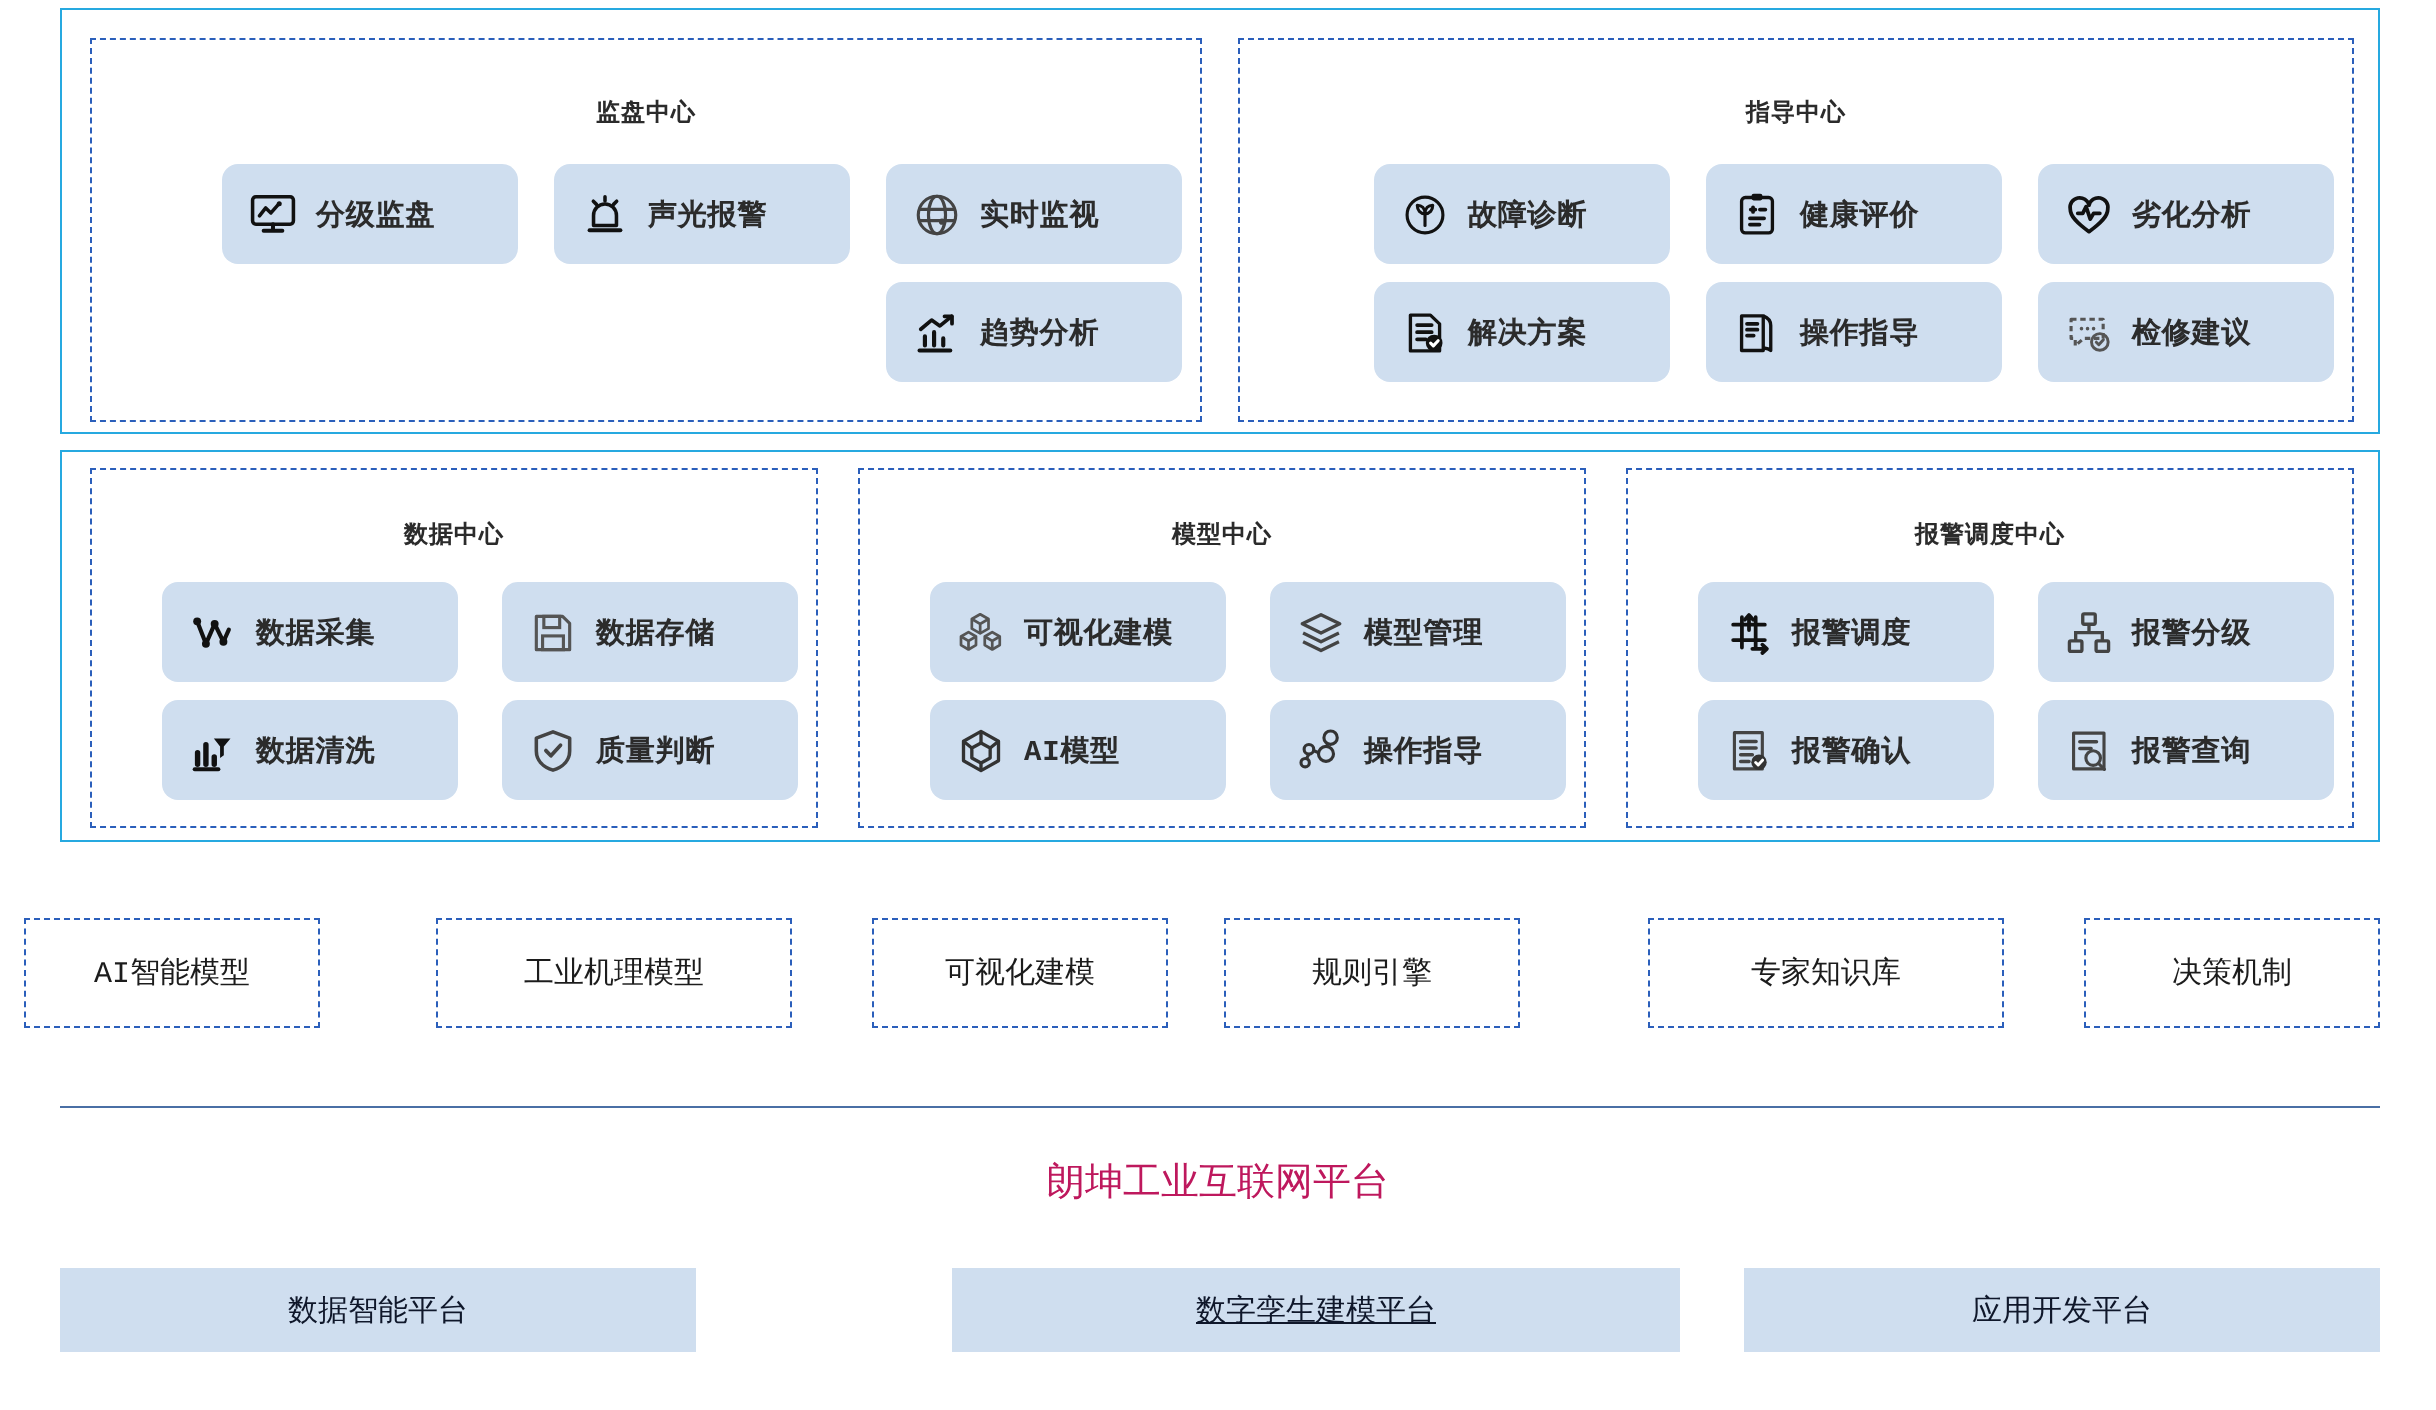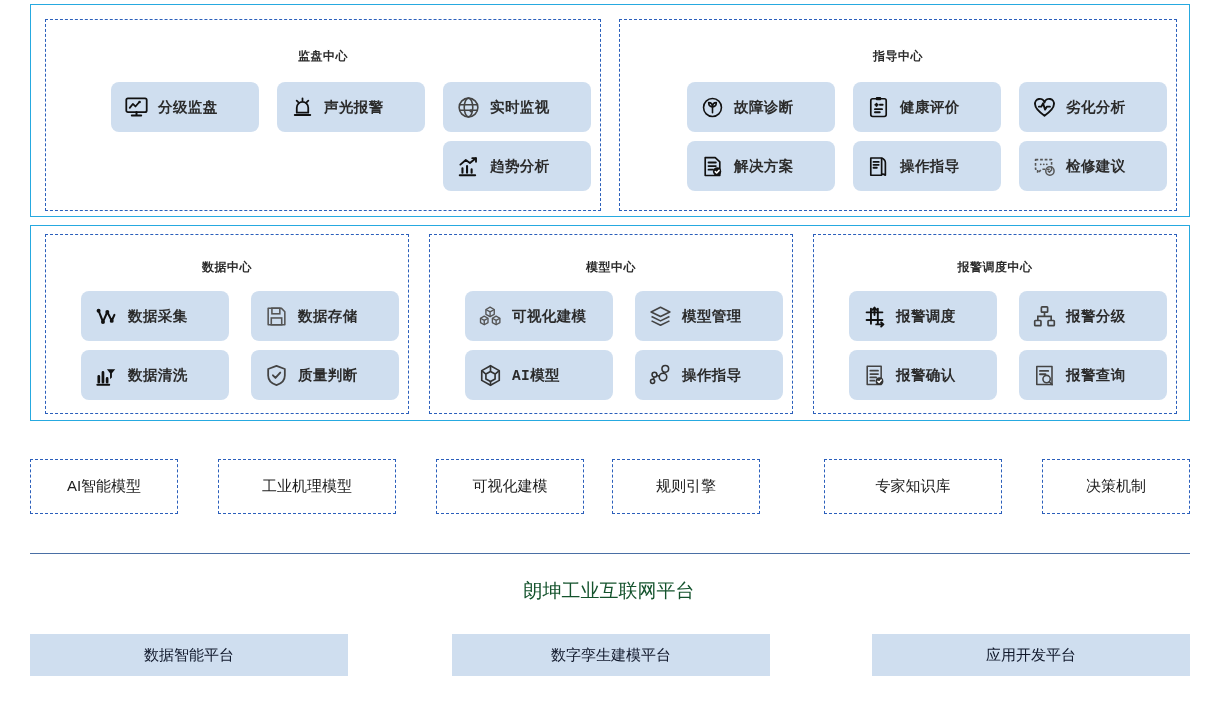--- a/index.html
+++ b/index.html
@@ -83,21 +83,21 @@
 
   
   #divider{
     position:absolute;left:30px;top:553px;width:1160px;height:0;
     border-top:1.5px solid #4a6fa5;
   }
 
   
   #platform-title{
     position:absolute;left:0;right:0;top:578px;
-    text-align:center;font-size:19px;color:#14532d;
+    text-align:center;font-size:19px;color:#be185d;
   }
 
   
   .platform-bar{
     position:absolute;top:634px;height:42px;
     background:#cfdeef;
     display:flex;align-items:center;justify-content:center;
     font-size:15px;color:#0f172a;white-space:nowrap;
   }
 </style>
@@ -403,21 +403,21 @@
               <path d="M16.6 18 L19.4 20.8" stroke-linecap="round"></path>
             </svg>
           </span>
           <span class="lbl">报警查询</span>
         </div>
 
       </div>
     </div>
   </div>
 
-  <div class="chip" style="left:30px;width:148px;">
+  <div class="chip" style="left:12px;width:148px;font-family:Liberation Mono, monospace;">
       <span>AI智能模型</span>
     </div>
   <div class="chip" style="left:218px;width:178px;">
       <span>工业机理模型</span>
     </div>
   <div class="chip" style="left:436px;width:148px;">
       <span>可视化建模</span>
     </div>
   <div class="chip" style="left:612px;width:148px;">
       <span>规则引擎</span>
@@ -429,20 +429,20 @@
       <span>决策机制</span>
     </div>
 
   <div id="divider"></div>
 
   <div id="platform-title">朗坤工业互联网平台</div>
 
   <div class="platform-bar" style="left:30px;width:318px;">
       <span>数据智能平台</span>
     </div>
-  <div class="platform-bar" style="left:452px;width:318px;">
+  <div class="platform-bar" style="left:476px;width:364px;text-decoration:underline;">
       <span>数字孪生建模平台</span>
     </div>
   <div class="platform-bar" style="left:872px;width:318px;">
       <span>应用开发平台</span>
     </div>
 
 </div>
 
 </body></html>

